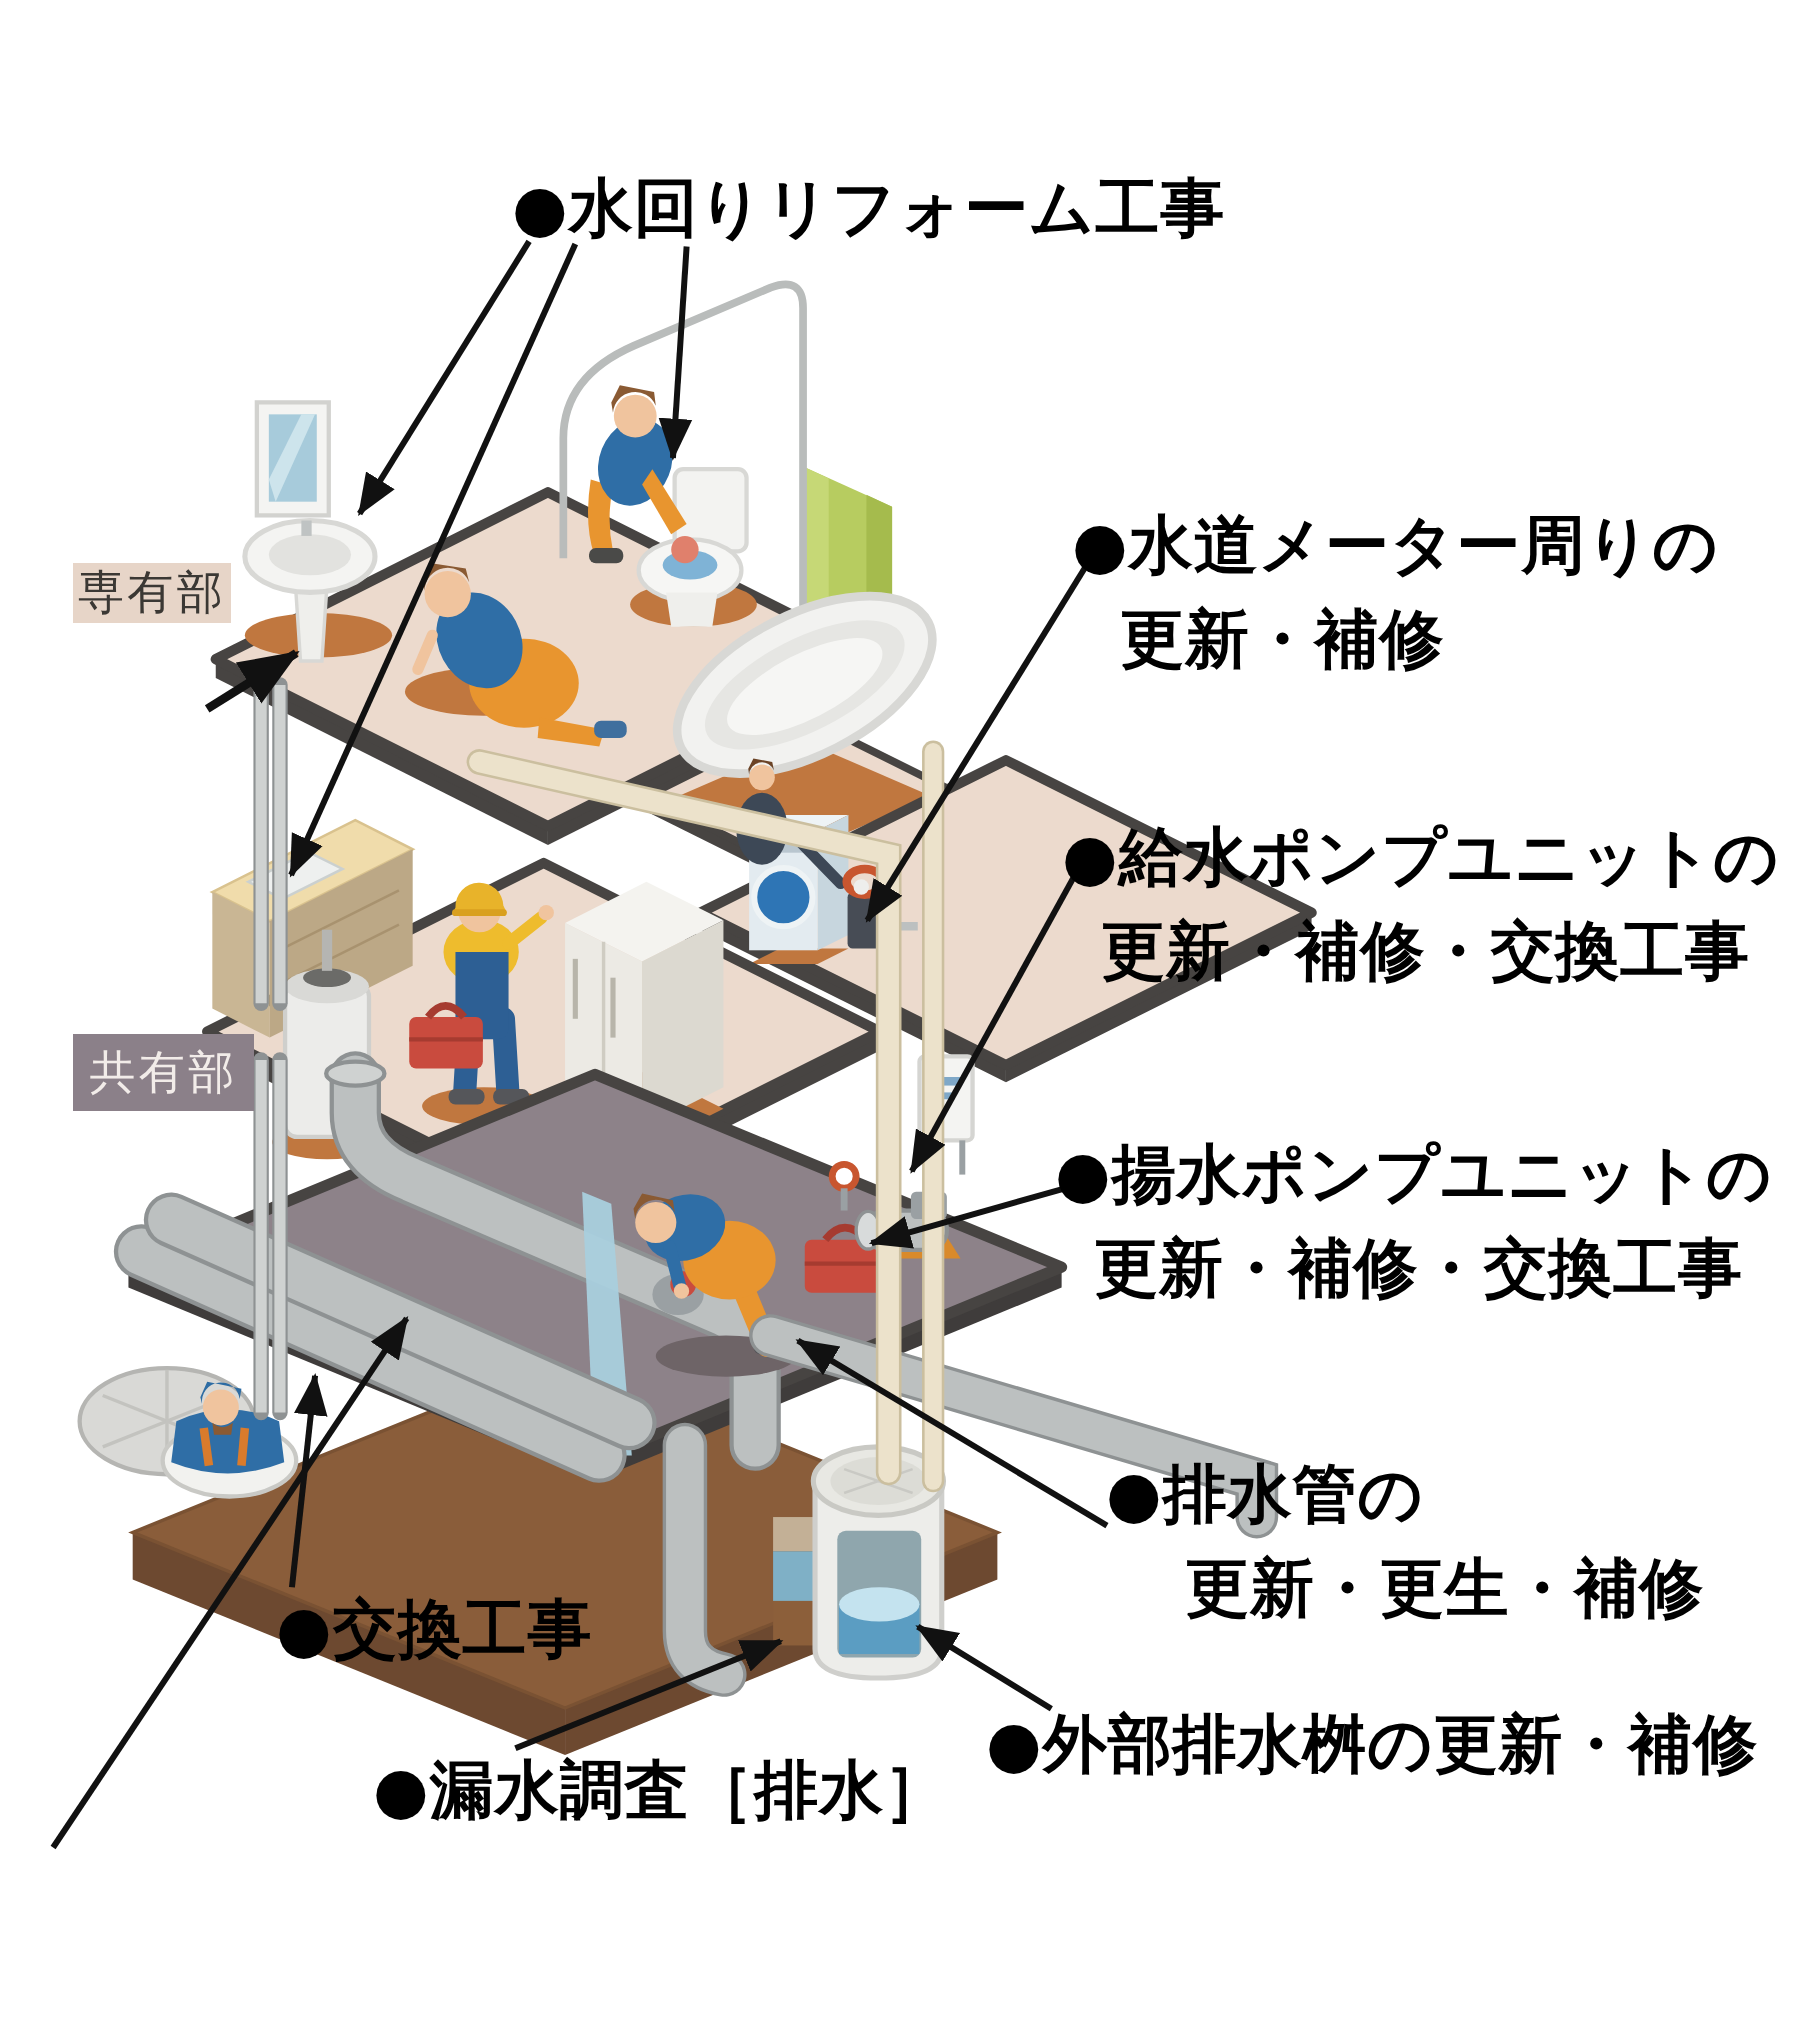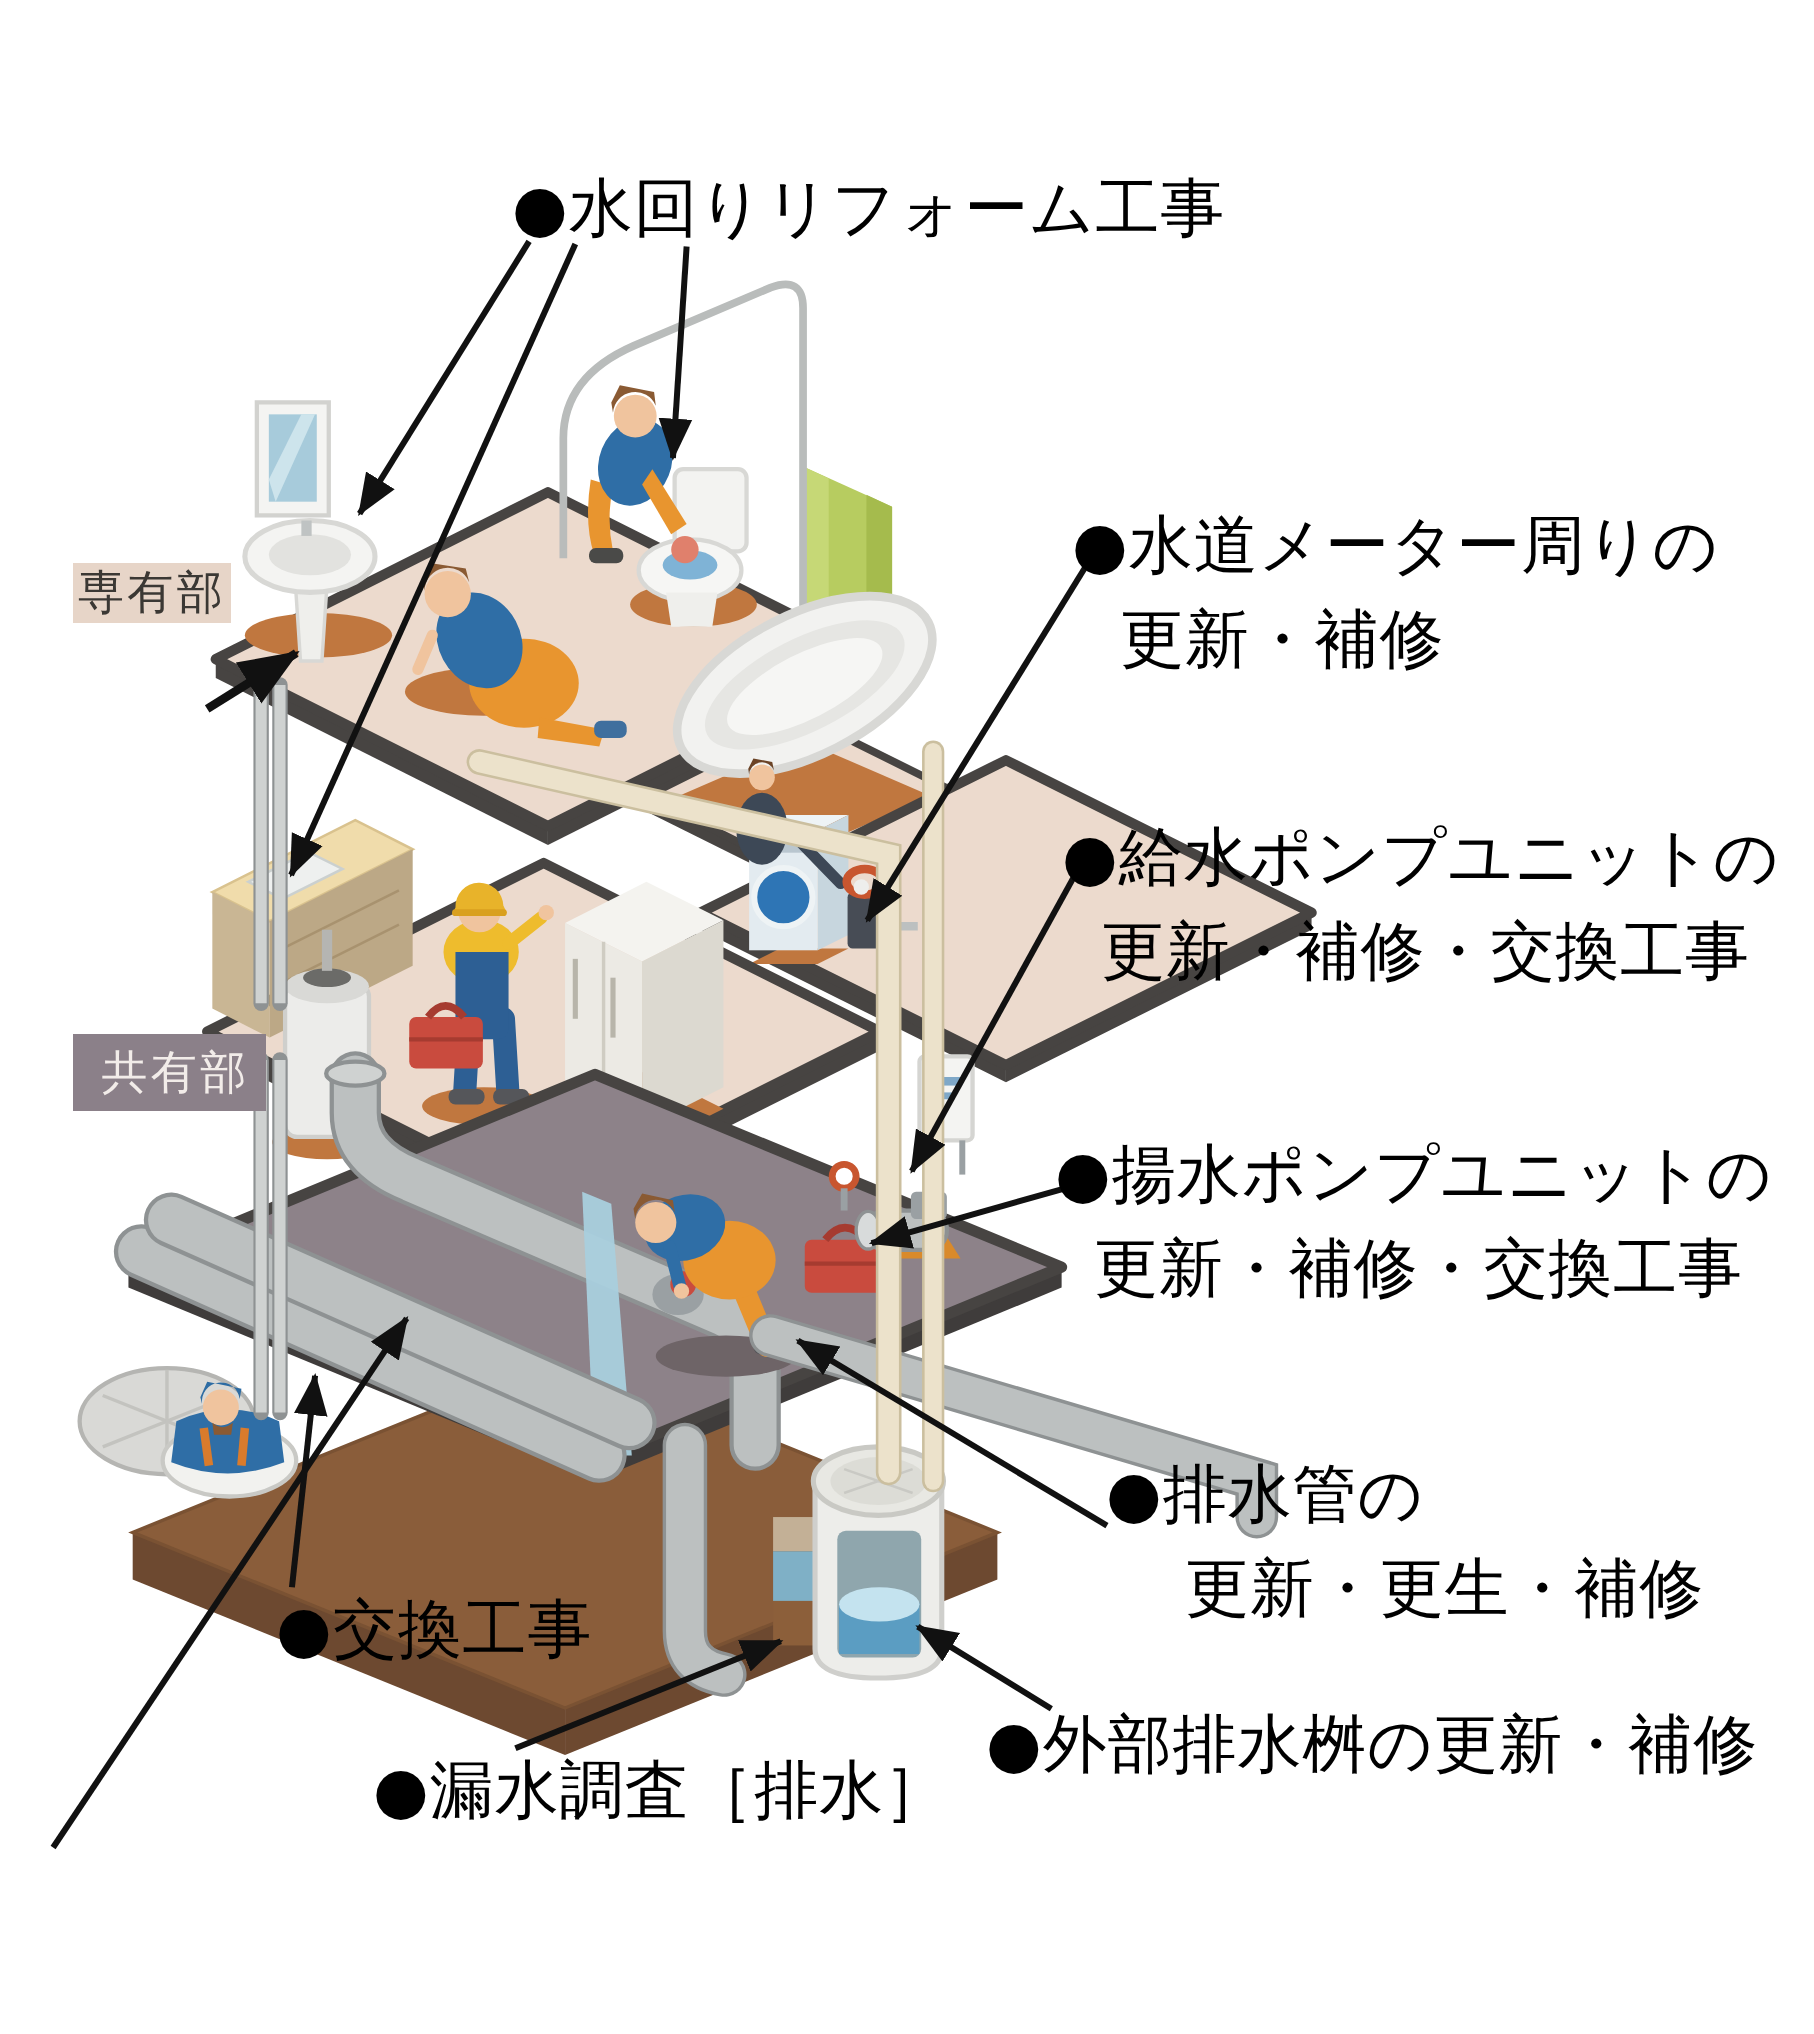--- a/index.html
+++ b/index.html
@@ -11,32 +11,32 @@
     overflow:hidden;
   }
   .scene{position:absolute;left:0;top:0;}
   .lbl{
     position:absolute;
     color:var(--labelColor,#000);
     font-size:64px;
     line-height:94px;
     letter-spacing:0.9px;
     white-space:nowrap;
-    font-weight:400;
+    font-weight:700;
   }
   .lbl .l2-indent-56{padding-left:48px;}
   .lbl .l2-indent-46{padding-left:39px;}
   .lbl .l2-indent-92{padding-left:79px;}
   .badge{
     position:absolute;
     display:flex;align-items:center;justify-content:center;
     font-size:46px;letter-spacing:3.4px;white-space:nowrap;
   }
   .badge-private{background:var(--privateBadgeBg);color:var(--privateBadgeText);}
-  .badge-common{background:var(--commonBadgeBg);color:var(--commonBadgeText);padding-left:12px;}
+  .badge-common{background:var(--commonBadgeBg);color:var(--commonBadgeText);}
   
   .floor{fill:var(--floor);stroke:var(--slabEdge);stroke-width:12;stroke-linejoin:round;}
   .slabside{fill:var(--slabEdge);}
   .grayfloor{fill:var(--commonFloor);stroke:var(--slabEdge);stroke-width:13;stroke-linejoin:round;}
   .soil{fill:var(--soil);stroke:#7a5233;stroke-width:4;}
   .soilside{fill:var(--soilSide);}
   .accent{fill:var(--accentOrange);}
   .wk-or{fill:var(--workerOrange);}
   .wk-bl{fill:var(--workerBlue);}
   .pipe{stroke:var(--pipeGray);fill:none;stroke-linecap:round;}

